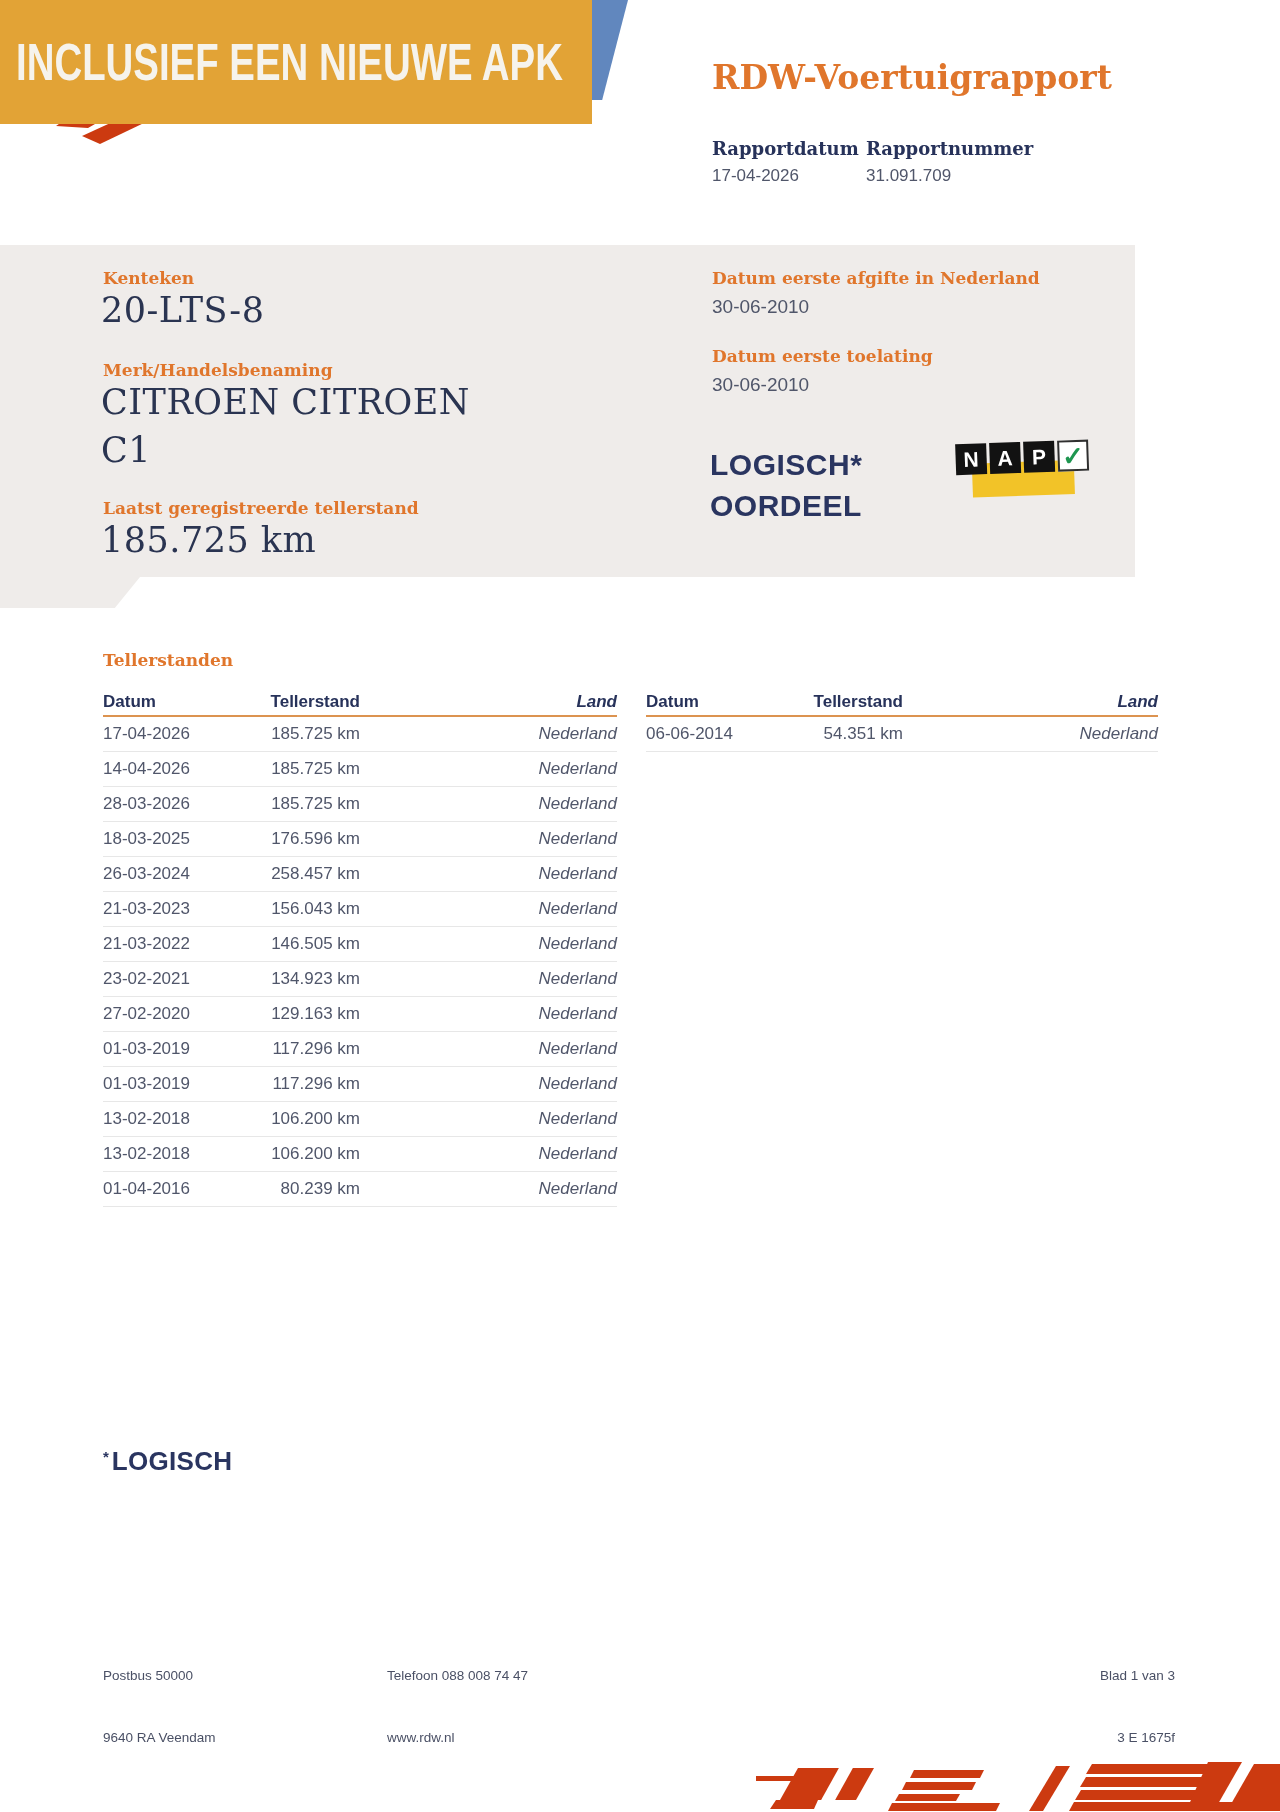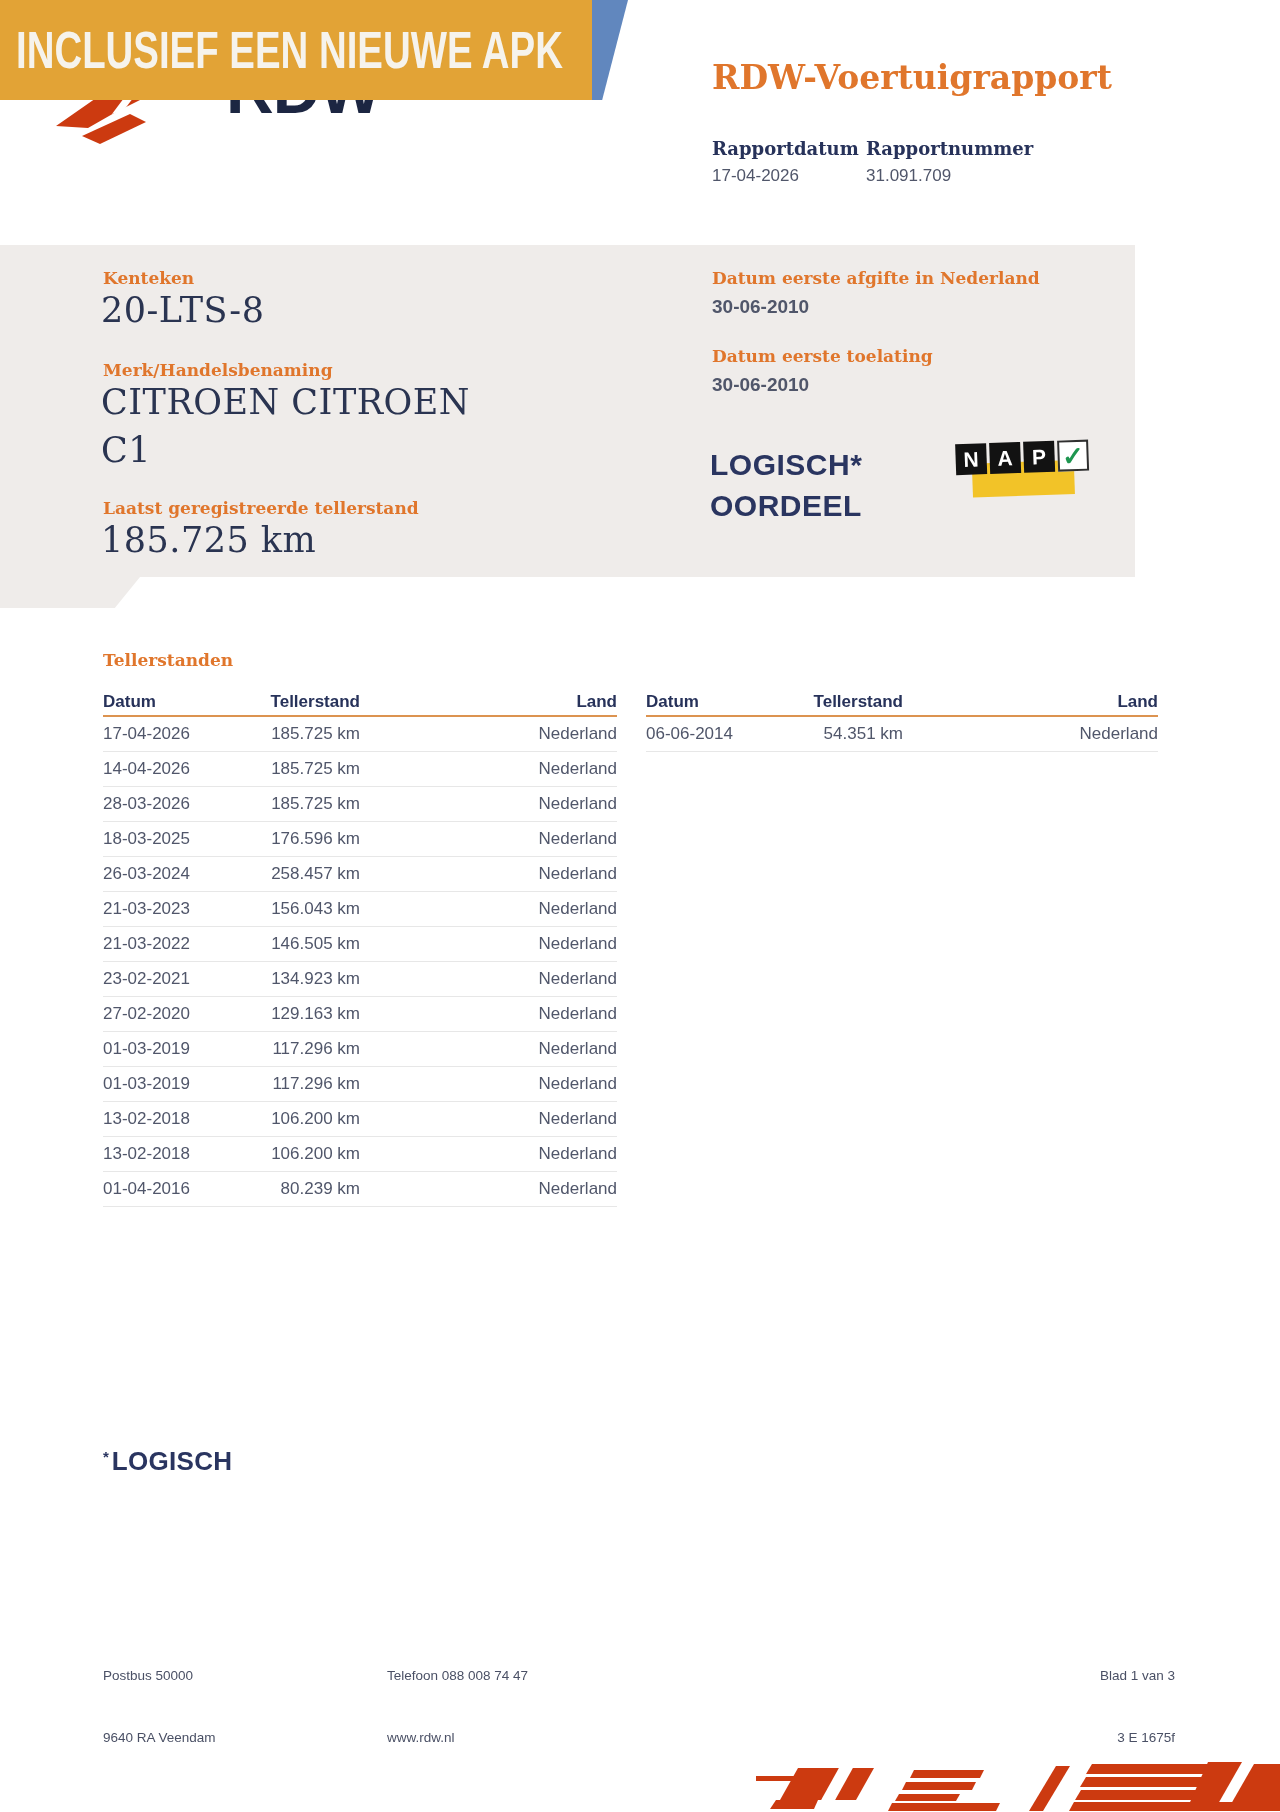--- a/index.html
+++ b/index.html
@@ -3,21 +3,21 @@
 <meta charset="utf-8">
 <style>
   html,body { margin:0; padding:0; background:#ffffff; }
   .page {
     position:relative; width:1280px; height:1812px; background:#fff;
     overflow:hidden; font-family:"Liberation Sans", sans-serif;
   }
 
   
   .banner {
-    position:absolute; left:0; top:0; width:592px; height:100px;
+    position:absolute; left:0; top:0; width:592px; height:124px;
     background:var(--banner-orange,#E2A336); z-index:3;
     display:flex; align-items:center; padding-left:16px; box-sizing:border-box;
   }
   .banner-text {
     color:#F6F3EC; font-weight:bold; font-size:48px; letter-spacing:0px;
     transform:scale(0.80,1.08); transform-origin:left center; white-space:nowrap;
   }
   .blue-flag {
     position:absolute; left:560px; top:0; width:68px; height:100px; z-index:2;
     background:var(--accent-blue,#6187BE);
@@ -49,21 +49,21 @@
     clip-path:polygon(0 0,100% 0,82% 100%,0 100%);
   }
   .olabel {
     position:absolute; font-family:"DejaVu Serif", serif; font-weight:bold;
     font-size:17px; color:var(--accent-orange,#E0762C);
   }
   .bigval {
     position:absolute; font-family:"DejaVu Serif", serif; font-size:35px;
     color:var(--value-navy,#2A3451); letter-spacing:0.5px;
   }
-  .dateval { position:absolute; font-size:19px; color:var(--body-gray,#50566A);font-weight:bold; }
+  .dateval { position:absolute; font-size:19px; color:var(--body-gray,#50566A); }
   .verdict {
     position:absolute; left:710px; top:444px; font-weight:800; font-size:30px;
     line-height:41px; color:#2A3560; letter-spacing:0.5px;
   }
 
   
   .nap { position:absolute; left:956px; top:442px; width:126px; height:52px; transform:rotate(-2deg); }
   .nap-yellow { position:absolute; left:16px; top:20px; width:102px; height:34px; background:var(--nap-yellow,#F2C328); }
   .nap-squares { position:absolute; left:0; top:0; display:flex; gap:3px; }
   .nap-sq {
@@ -84,21 +84,21 @@
   .otable { position:absolute; top:690px; }
   .otable.left  { left:103px; width:514px; }
   .otable.right { left:646px; width:512px; }
   .thead {
     display:flex; align-items:flex-end; height:22px; padding-bottom:3px;
     border-bottom:2px solid var(--rule-orange,#DC9350);
   }
   .hcell { font-weight:bold; font-size:17px; color:var(--navy,#27325A); }
   .c0 { width:152px; text-align:left; }
   .c1 { width:105px; text-align:right; }
-  .c2 { flex:1; text-align:right; }
+  .c2 { flex:1; text-align:right;font-style:italic; }
   .trow {
     display:flex; align-items:center; height:34px;
     border-bottom:1px solid var(--row-line,#E7E7E7);
     font-size:17px; color:var(--body-gray,#50566A);
   }
 
   
   .footnote-title { position:absolute; left:103px; top:1446px; color:#2A3560; }
   .footnote-title .star { font-size:15px; font-weight:bold; vertical-align:8px; margin-right:3px; }
   .footnote-title .word { font-size:26px; font-weight:800; letter-spacing:0.3px; }

